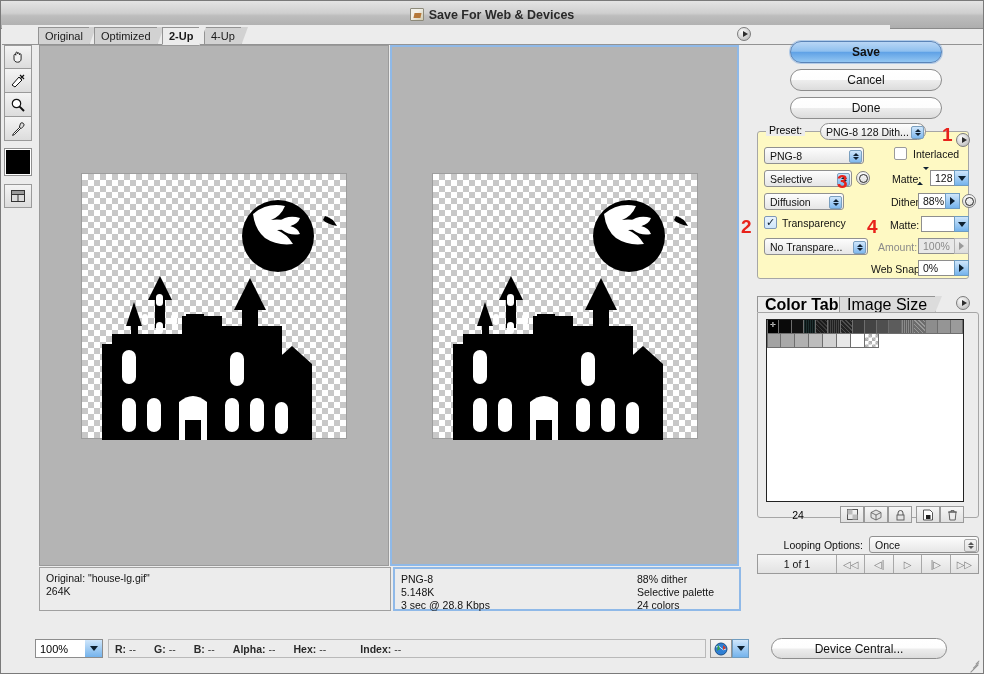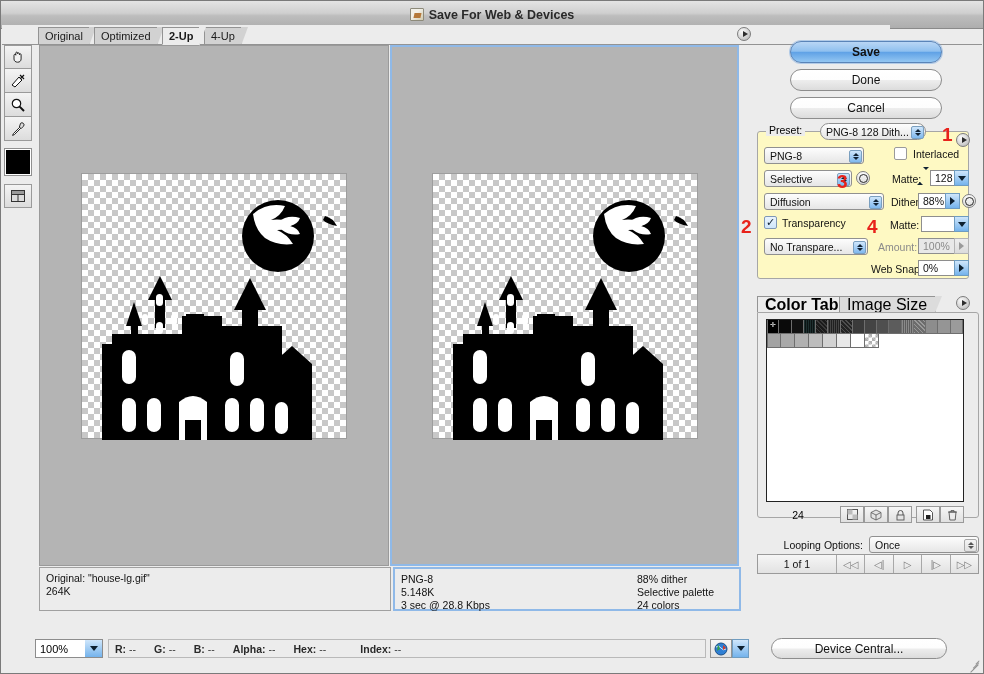--- a/index.html
+++ b/index.html
@@ -458,22 +458,22 @@
       <div class="col-r">
         <div>88% dither</div>
         <div>Selective palette</div>
         <div>24 colors</div>
       </div>
     </div>
   </div>
 
   <div id="rightcol">
     <div class="pbtn primary">Save</div>
+    <div class="pbtn">Cancel</div>
     <div class="pbtn">Done</div>
-    <div class="pbtn">Cancel</div>
 
     <div id="settings">
       <div id="preset-legend">Preset:</div>
 
       <div class="popup" style="position:absolute;left:62px;top:-9px;width:106px;border-radius:9px;">
         <span>PNG-8 128 Dith...</span>
         <span class="stepper">
             <i class="up"></i>
             <i class="dn"></i>
           </span>
@@ -501,21 +501,21 @@
       </div>
       <span class="circbtn" style="position:absolute;left:98px;top:39px;"></span>
 
       <span class="lbl" style="position:absolute;left:134px;top:41px;">Matte:</span>
       <span class="stepper" style="position:absolute;left:159px;top:38px;width:12px;height:16px;"><i class="up"></i><i class="dn"></i></span>
       <div class="txtfield" style="position:absolute;left:172px;top:38px;width:26px;">128</div>
       <span class="bluebtn" style="position:absolute;left:196px;top:38px;">
           <i class="tri-d"></i>
         </span>
 
-      <div class="popup" style="position:absolute;left:6px;top:61px;width:120px;">
+      <div class="popup" style="position:absolute;left:6px;top:61px;width:80px;">
         <span>Diffusion</span>
         <span class="stepper">
             <i class="up"></i>
             <i class="dn"></i>
           </span>
       </div>
 
       <span class="lbl" style="position:absolute;left:133px;top:64px;">Dither:</span>
       <div class="txtfield" style="position:absolute;left:160px;top:61px;width:28px;">88%</div>
       <span class="bluebtn" style="position:absolute;left:187px;top:61px;">

